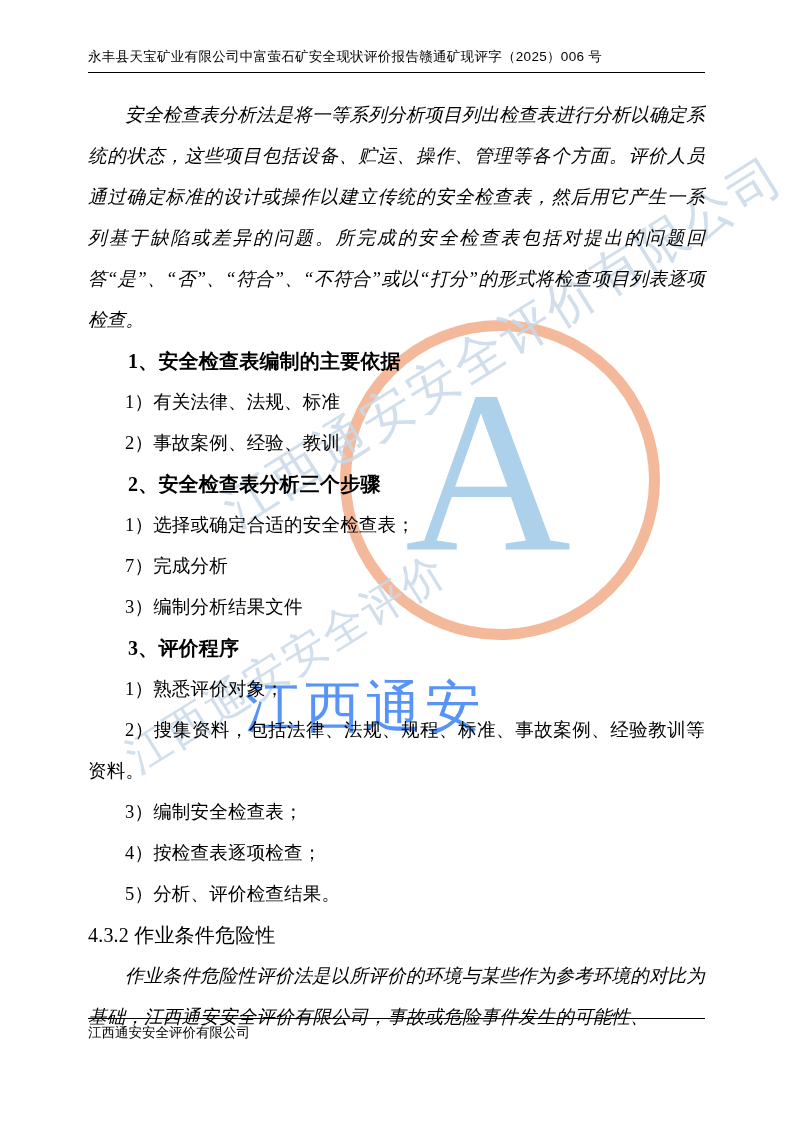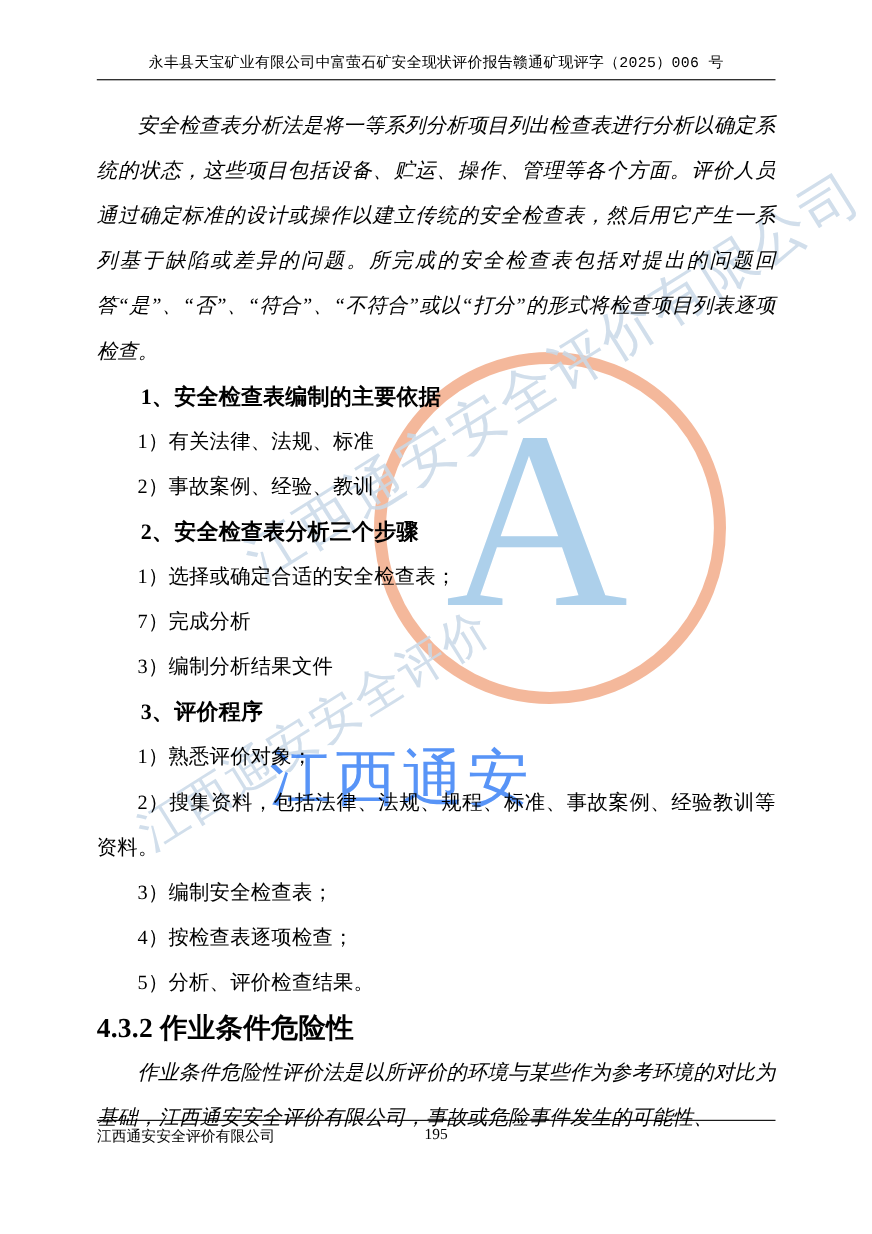--- a/index.html
+++ b/index.html
@@ -105,24 +105,24 @@
   
   .header {
     position: absolute;
     left: 88px;
     top: 48px;
     width: 617px;
     z-index: 2;
   }
   .header-row {
     display: flex;
-    justify-content: center;
+    justify-content: flex-start;
     align-items: baseline;
     font-size: 13.5px;
-    font-family: Liberation Mono, monospace;
+    font-family: Liberation Sans, sans-serif;
     letter-spacing: 0.3px;
     padding-bottom: 6px;
   }
   .header-line {
     border-bottom: 1.6px solid #000;
     width: 100%;
   }
 
   
   .content {
@@ -145,22 +145,22 @@
     font-style: italic;
   }
   .heading-num {
     font-weight: bold;
     font-size: 20px;
     line-height: 41px;
     margin: 0;
     text-indent: 2em;
   }
   .section-head {
-    font-weight: bold;
-    font-size: 25px;
+    font-weight: normal;
+    font-size: 20px;
     line-height: 41px;
     margin: 0;
     text-indent: 0;
   }
   .listitem {
     margin: 0;
     font-size: 18.5px;
     line-height: 41px;
     text-indent: 2em;
   }
@@ -240,17 +240,16 @@
     <p class="listitem">4）按检查表逐项检查；</p>
     <p class="listitem">5）分析、评价检查结果。</p>
     <p class="section-head">4.3.2 作业条件危险性</p>
     <p class="indent">作业条件危险性评价法是以所评价的环境与某些作为参考环境的对比为基础，江西通安安全评价有限公司，事故或危险事件发生的可能性、</p>
   </div>
 
   <div class="footer">
     <div class="footer-line"></div>
     <div class="footer-row">
       <span class="footer-left">江西通安安全评价有限公司</span>
-      <div class="footer-center">195</div>
     </div>
   </div>
 
 </div>
 
 </body></html>

